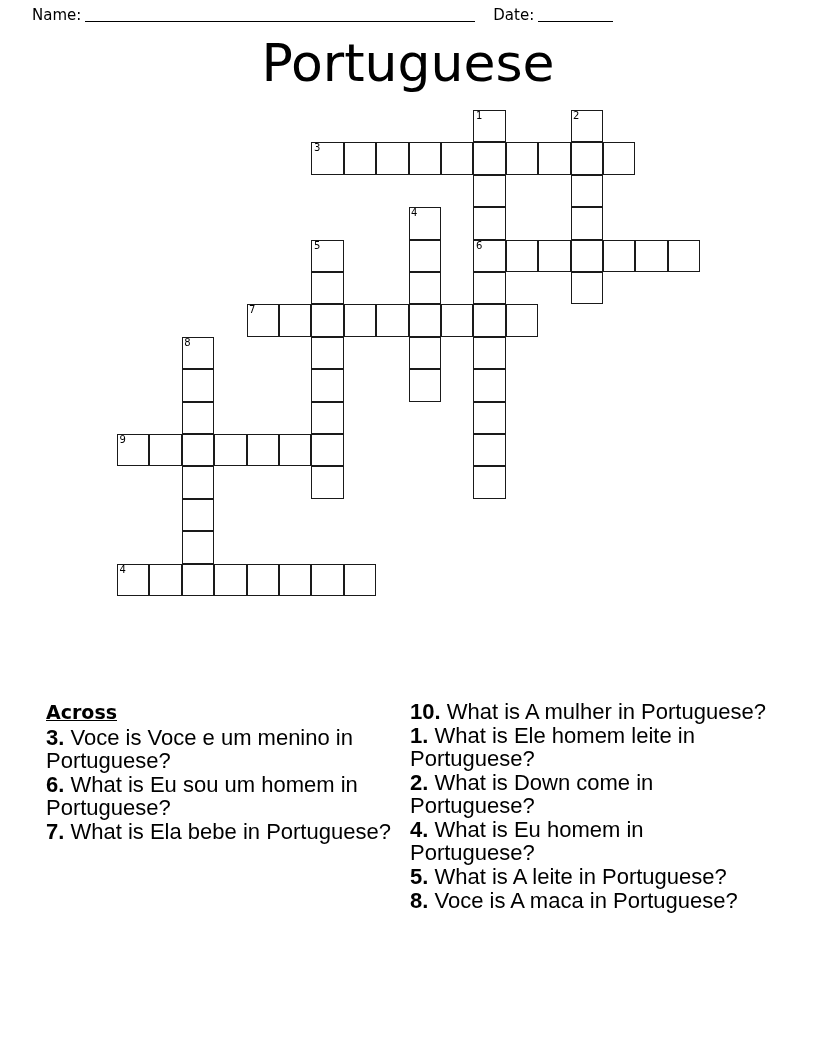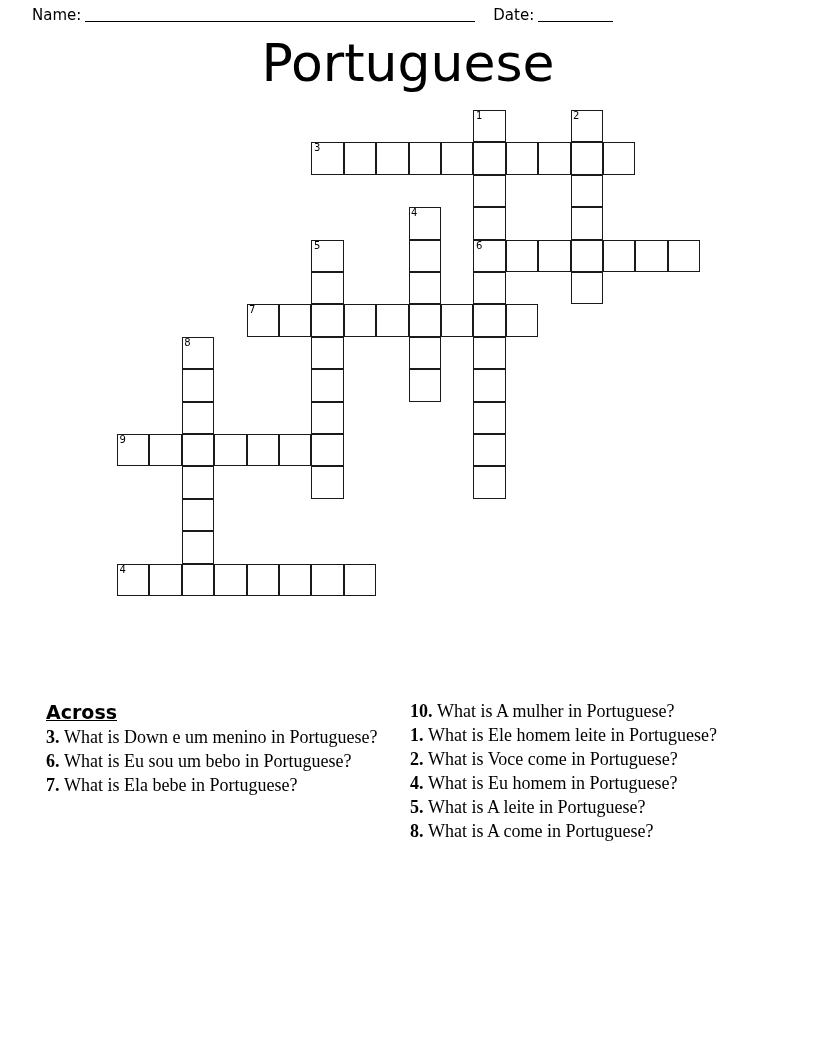--- a/index.html
+++ b/index.html
@@ -103,24 +103,24 @@
 
   .clue-heading {
     font-size: 19px;
     line-height: 25px;
     font-weight: bold;
     text-decoration: underline;
     margin: 0 0 1px 0;
     font-family: "DejaVu Sans", sans-serif;
   }
   .clue-item {
-    font-size: 18px;
+    font-size: 22px;
     line-height: 23px;
     margin: 0 0 1px 0;
-    font-family: Liberation Serif, serif;
+    font-family: Liberation Sans, sans-serif;
   }
   .clue-num {
     font-weight: bold;
   }
   .clue-text {
     font-weight: 400;
   }
 </style>
 </head>
 <body>
@@ -224,25 +224,25 @@
     <div class="cell" style="left: 97.2px; top: 453.6px;"></div>
     <div class="cell" style="left: 129.6px; top: 453.6px;"></div>
     <div class="cell" style="left: 162px; top: 453.6px;"></div>
     <div class="cell" style="left: 194.4px; top: 453.6px;"></div>
     <div class="cell" style="left: 226.8px; top: 453.6px;"></div>
   </div>
 
 <div id="clues">
   <div class="clue-col" id="clue-col-left">
       <div class="clue-heading">Across</div>
-      <div class="clue-item"><span class="clue-num">3. </span><span class="clue-text">What is Down e um menino in Portuguese?</span></div>
-      <div class="clue-item"><span class="clue-num">6. </span><span class="clue-text">What is Eu sou um bebo in Portuguese?</span></div>
+      <div class="clue-item"><span class="clue-num">3. </span><span class="clue-text">Voce is Voce e um menino in Portuguese?</span></div>
+      <div class="clue-item"><span class="clue-num">6. </span><span class="clue-text">What is Eu sou um homem in Portuguese?</span></div>
       <div class="clue-item"><span class="clue-num">7. </span><span class="clue-text">What is Ela bebe in Portuguese?</span></div>
     </div>
   <div class="clue-col" id="clue-col-right">
       <div class="clue-item"><span class="clue-num">10. </span><span class="clue-text">What is A mulher in Portuguese?</span></div>
       <div class="clue-item"><span class="clue-num">1. </span><span class="clue-text">What is Ele homem leite in Portuguese?</span></div>
-      <div class="clue-item"><span class="clue-num">2. </span><span class="clue-text">What is Voce come in Portuguese?</span></div>
+      <div class="clue-item"><span class="clue-num">2. </span><span class="clue-text">What is Down come in Portuguese?</span></div>
       <div class="clue-item"><span class="clue-num">4. </span><span class="clue-text">What is Eu homem in Portuguese?</span></div>
       <div class="clue-item"><span class="clue-num">5. </span><span class="clue-text">What is A leite in Portuguese?</span></div>
-      <div class="clue-item"><span class="clue-num">8. </span><span class="clue-text">What is A come in Portuguese?</span></div>
+      <div class="clue-item"><span class="clue-num">8. </span><span class="clue-text">Voce is A maca in Portuguese?</span></div>
     </div>
 </div>
 
 </body></html>

